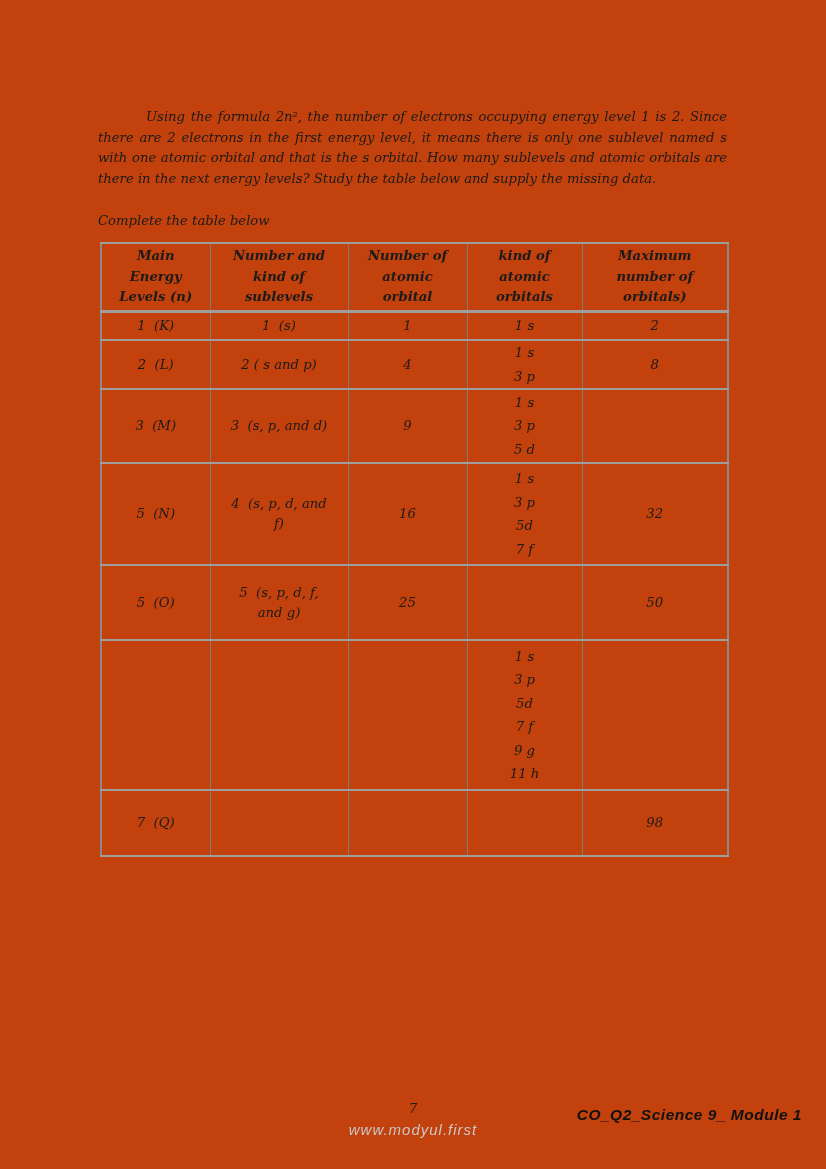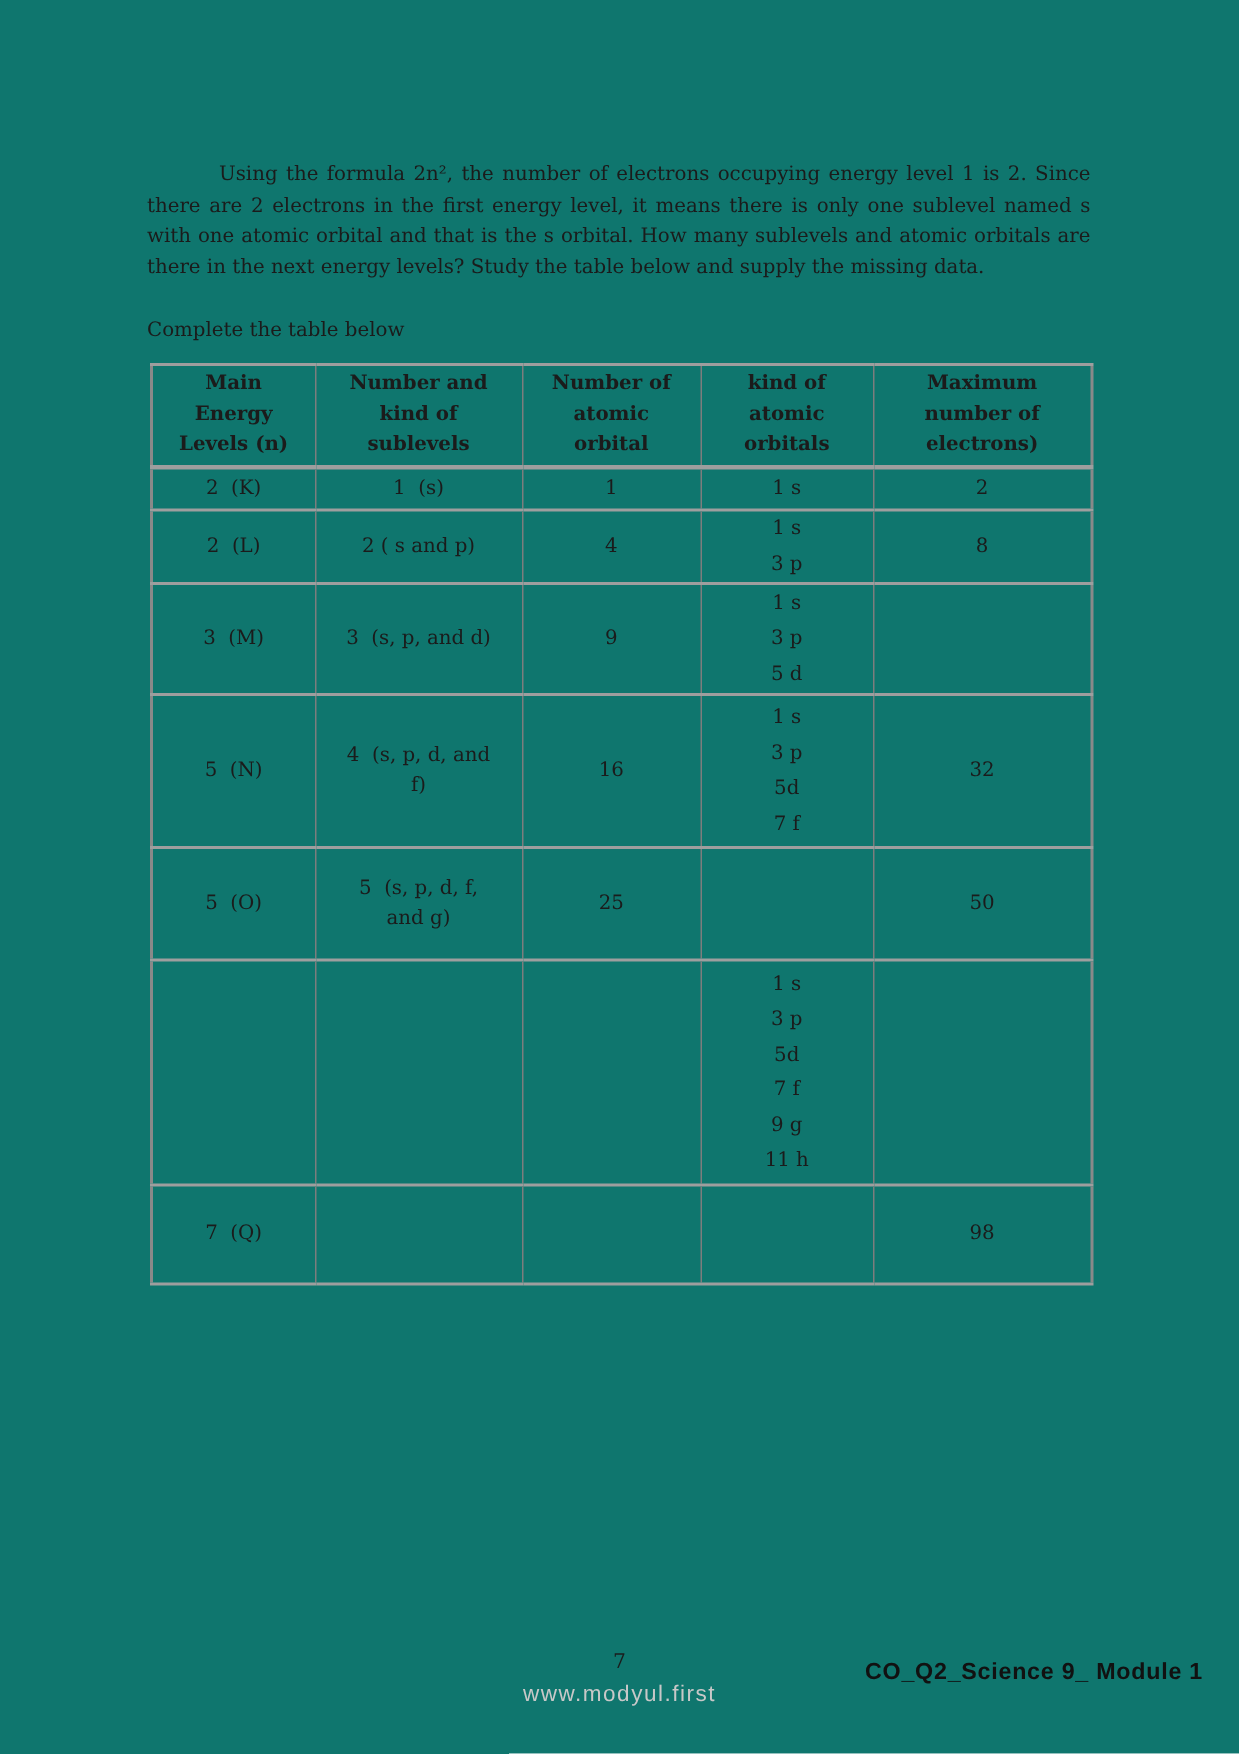--- a/index.html
+++ b/index.html
@@ -1,23 +1,24 @@
 <!DOCTYPE html>
 <html><head>
 <meta charset="utf-8">
 <style>
   html, body { margin: 0; padding: 0; background: #ffffff; }
   .page {
     position: relative;
     width: 826px;
     height: 1169px;
-    background: #0f766e;
+    background: #c2410c;
     font-family: "DejaVu Serif", serif;
     color: #1b1b1b;
     overflow: hidden;
+    font-style: italic;
   }
 
   
   .intro {
     position: absolute;
     left: 98px;
     top: 94px;
     width: 629px;
     font-size: 13.2px;
     line-height: 20.6px;
@@ -126,26 +127,26 @@
 kind of
 sublevels</th>
         <th>Number of
 atomic
 orbital</th>
         <th>kind of
 atomic
 orbitals</th>
         <th>Maximum
 number of
-electrons)</th>
+orbitals)</th>
       </tr>
     </thead>
     <tbody>
       <tr style="height:29px;">
-        <td class="c-level">2  (K)</td>
+        <td class="c-level">1  (K)</td>
         <td class="c-sub">1  (s)</td>
         <td class="c-num">1</td>
         <td class="c-kinds">1 s</td>
         <td class="c-max">2</td>
       </tr>
       <tr style="height:47px;margin-left:12px;">
         <td class="c-level">2  (L)</td>
         <td class="c-sub">2 ( s and p)</td>
         <td class="c-num">4</td>
         <td class="c-kinds">1 s

